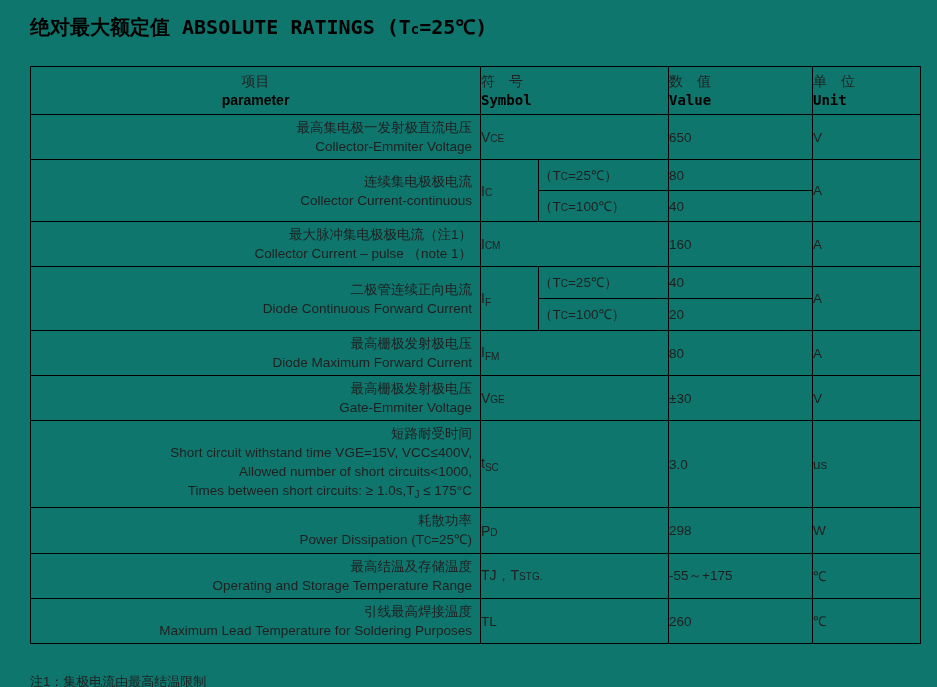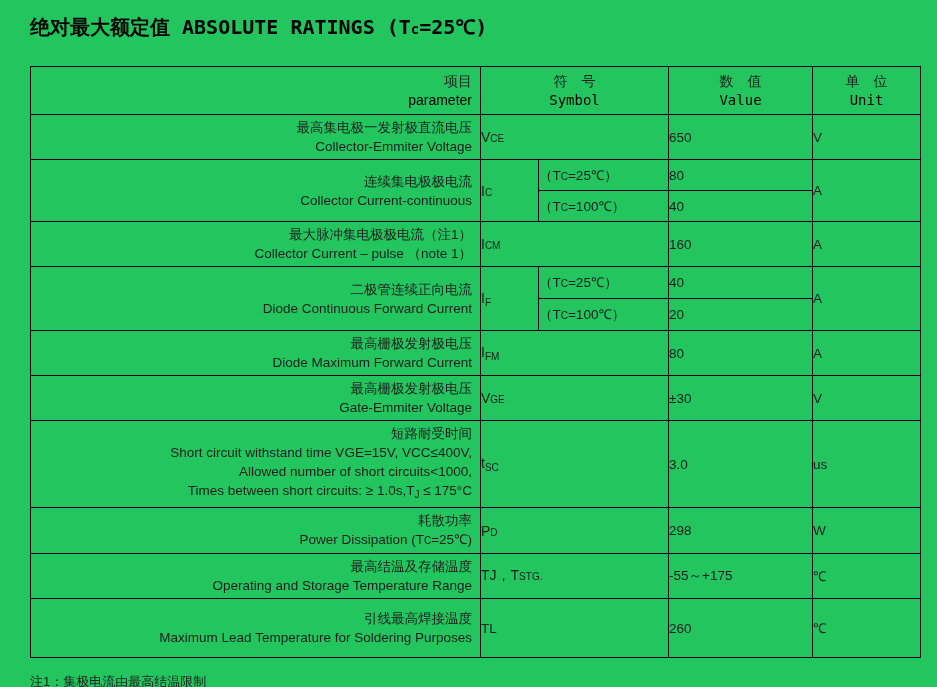--- a/index.html
+++ b/index.html
@@ -1,21 +1,21 @@
 <!DOCTYPE html>
 <html><head>
 <meta charset="utf-8">
 <style>
   * { margin:0; padding:0; box-sizing:border-box; }
   html,body { background:#ffffff; }
   body {
     width:937px; height:687px; position:relative; overflow:hidden;
     font-family:"Liberation Sans", sans-serif; color:#1f1f1f;
   }
-  .page { position:absolute; left:0; top:0; width:937px; height:687px; background:#22c55e; }
+  .page { position:absolute; left:0; top:0; width:937px; height:687px; background:#0f766e; }
 
   .title {
     position:absolute; left:30px; top:13px;
     font-family:"DejaVu Sans Mono", monospace;
     font-weight:bold; font-size:20px; color:#000; white-space:pre;
   }
   .title .tsub { font-size:14px; }
 
   table.ratings {
     position:absolute; left:30px; top:66px; width:890px;
@@ -23,26 +23,26 @@
   }
   table.ratings td {
     border:1px solid #000; vertical-align:middle;
     font-size:13.5px; color:#1f1f1f;
   }
   td.param { padding:3px 8px; text-align:right; }
   td.param div { line-height:19px; white-space:pre-wrap; }
   td.center { text-align:left; }
 
   
-  tr.head td { text-align:center; }
-  tr.head td.param { text-align:right; }
+  tr.head td { text-align:left; }
+  tr.head td.param { text-align:center; }
   .hcn { font-size:14px; line-height:20px; white-space:pre; }
   .hen {
     font-family:"DejaVu Sans Mono", monospace;
-    font-weight:normal; font-size:14px; line-height:19px; color:#000;
+    font-weight:bold; font-size:14px; line-height:19px; color:#000;
   }
 
   .symtxt { font-size:14px; }
   .valtxt { font-size:14px;margin-left:36px; }
   .unittxt { font-size:14px; }
   .condtxt { font-size:13.5px; }
 
   .sb  { font-size:10px; }                       
   .sbl { font-size:10px; vertical-align:-3px; }  
 
@@ -181,21 +181,21 @@
     <tr style="height:44px">
       <td class="param">
         <div>最高结温及存储温度</div>
         <div>Operating and Storage Temperature Range</div>
       </td>
       <td colspan="2" class="center"><span class="symtxt">TJ，T</span><span class="sb">STG.</span></td>
       <td class="center valtxt">-55～+175</td>
       <td class="center unittxt">℃</td>
     </tr>
 
-    <tr style="height:59px">
+    <tr style="height:45px">
       <td class="param">
         <div>引线最高焊接温度</div>
         <div>Maximum Lead Temperature for Soldering Purposes</div>
       </td>
       <td colspan="2" class="center symtxt">TL</td>
       <td class="center valtxt">260</td>
       <td class="center unittxt">℃</td>
     </tr>
   </tbody>
     </table>

